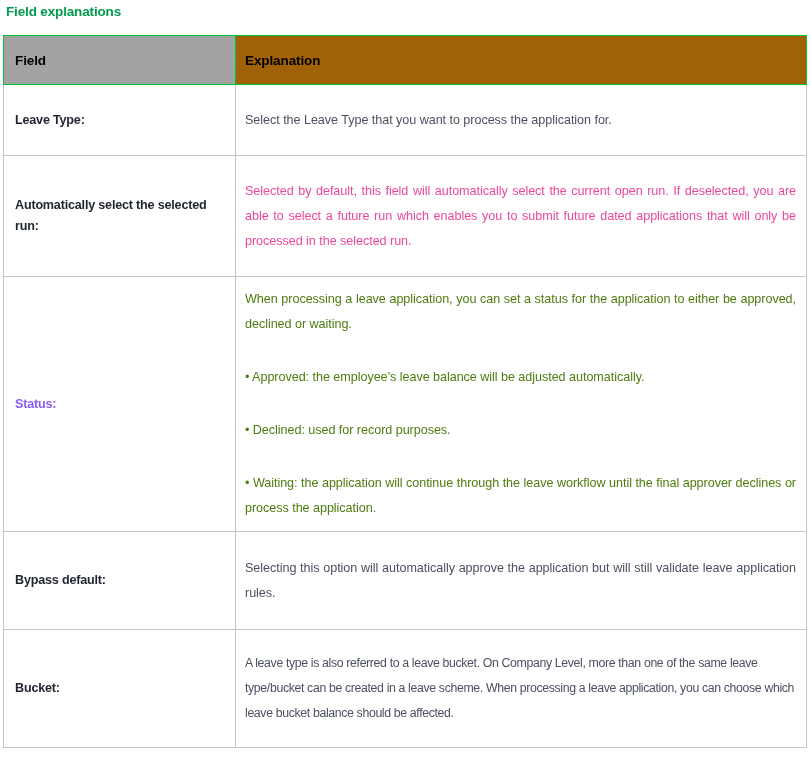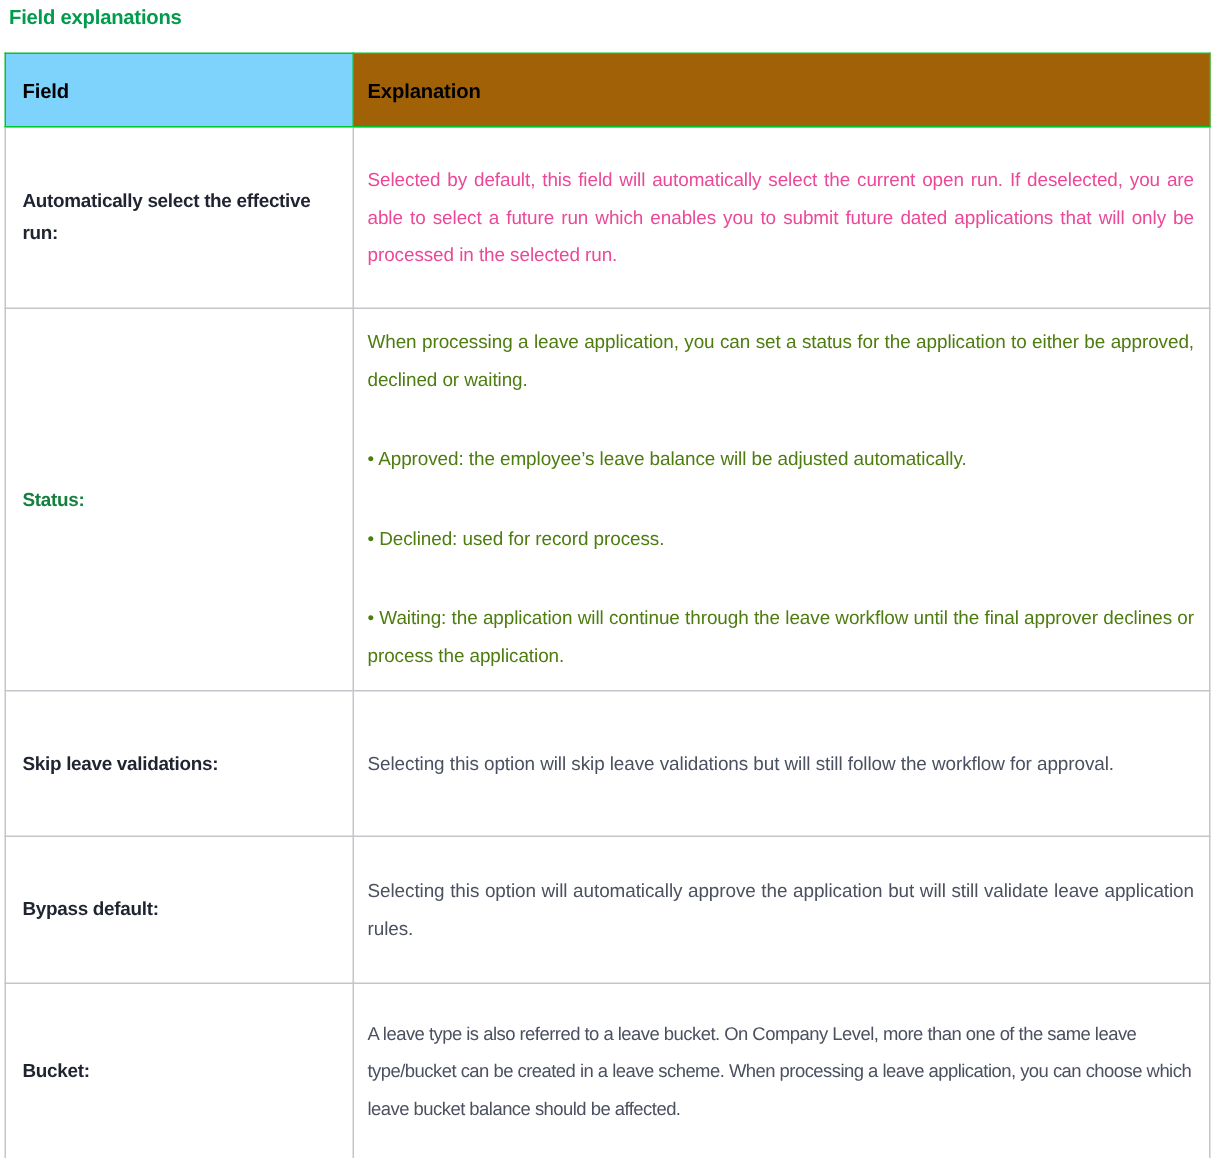--- a/index.html
+++ b/index.html
@@ -129,50 +129,50 @@
 
   <div class="doc-title" style="color: rgb(0, 155, 77);">Field explanations</div>
 
   <table class="fx-table">
     <colgroup>
       <col class="col-field">
       <col class="col-expl">
     </colgroup>
     <thead>
       <tr>
-        <th class="th-field" style="background: #7dd3fc; border-color: rgb(0, 198, 45); color: rgb(0, 0, 0);">Field</th>
+        <th class="th-field" style="background: #a3a3a3; border-color: rgb(0, 198, 45); color: rgb(0, 0, 0);">Field</th>
         <th class="th-expl" style="background: #a16207; border-color: rgb(0, 198, 45); color: rgb(0, 0, 0);">Explanation</th>
       </tr>
     </thead>
     <tbody>
 
+      <tr class="row-leavetype">
+        <td class="cell-field" style="border-color: rgb(194, 198, 202); color: rgb(31, 36, 48);">Leave Type:</td>
+        <td class="cell-expl" style="border-color: rgb(194, 198, 202); color: rgb(75, 81, 96);">
+          <p>Select the Leave Type that you want to process the application for.</p>
+        </td>
+      </tr>
 
       <tr class="row-auto">
-        <td class="cell-field" style="border-color: rgb(194, 198, 202); color: rgb(31, 36, 48);">Automatically select the effective run:</td>
+        <td class="cell-field" style="border-color: rgb(194, 198, 202); color: rgb(31, 36, 48);">Automatically select the selected run:</td>
         <td class="cell-expl" style="border-color: rgb(194, 198, 202); color: #ec4899;">
           <p>Selected by default, this field will automatically select the current open run. If deselected, you are able to select a future run which enables you to submit future dated applications that will only be processed in the selected run.</p>
         </td>
       </tr>
 
       <tr class="row-status">
-        <td class="cell-field" style="border-color: rgb(194, 198, 202); color: #15803d;">Status:</td>
+        <td class="cell-field" style="border-color: rgb(194, 198, 202); color: #8b5cf6;">Status:</td>
         <td class="cell-expl" style="border-color: rgb(194, 198, 202); color: #4d7c0f;">
           <p>When processing a leave application, you can set a status for the application to either be approved, declined or waiting.</p>
           <p>• Approved: the employee’s leave balance will be adjusted automatically.</p>
-          <p>• Declined: used for record process.</p>
+          <p>• Declined: used for record purposes.</p>
           <p>• Waiting: the application will continue through the leave workflow until the final approver declines or process the application.</p>
         </td>
       </tr>
 
-      <tr class="row-skip">
-        <td class="cell-field" style="border-color: rgb(194, 198, 202); color: rgb(31, 36, 48);">Skip leave validations:</td>
-        <td class="cell-expl" style="border-color: rgb(194, 198, 202); color: rgb(75, 81, 96);">
-          <p>Selecting this option will skip leave validations but will still follow the workflow for approval.</p>
-        </td>
-      </tr>
 
       <tr class="row-bypass">
         <td class="cell-field" style="border-color: rgb(194, 198, 202); color: rgb(31, 36, 48);">Bypass default:</td>
         <td class="cell-expl" style="border-color: rgb(194, 198, 202); color: rgb(75, 81, 96);">
           <p>Selecting this option will automatically approve the application but will still validate leave application rules.</p>
         </td>
       </tr>
 
       <tr class="row-bucket">
         <td class="cell-field" style="border-color: rgb(194, 198, 202); color: rgb(31, 36, 48);">Bucket:</td>

